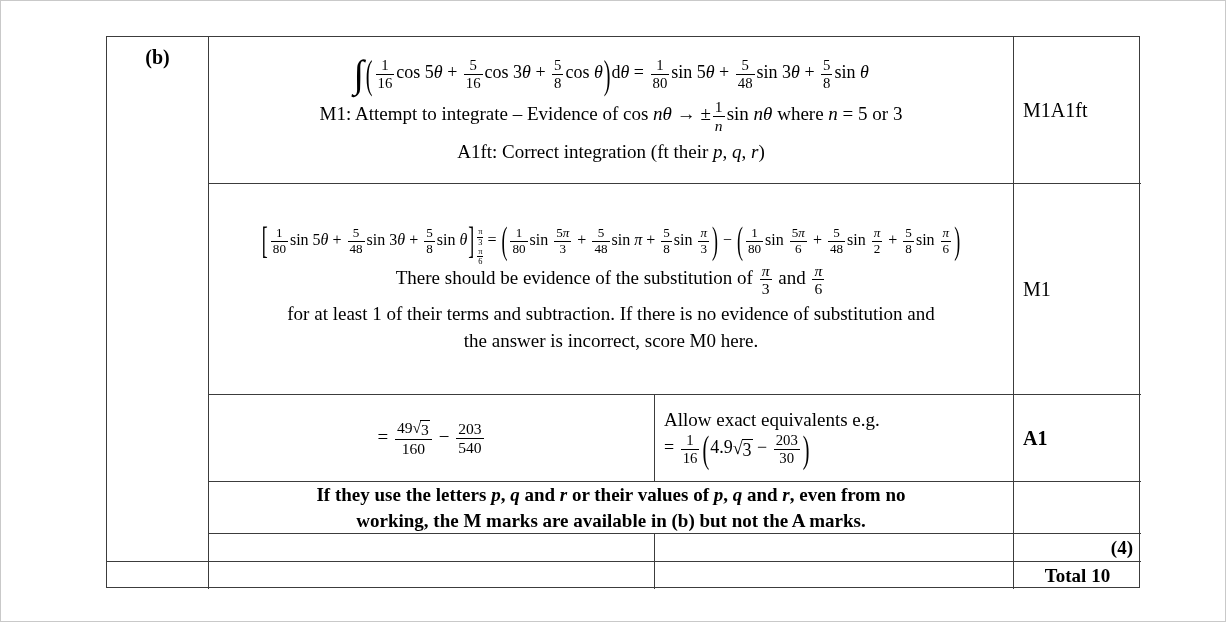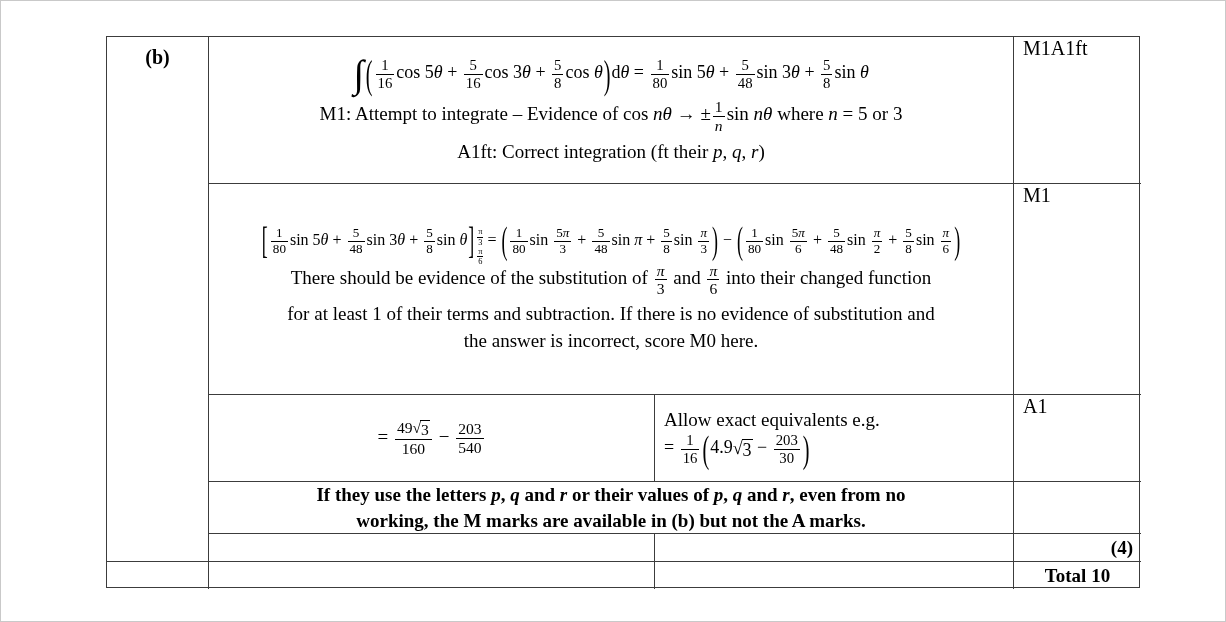--- a/index.html
+++ b/index.html
@@ -26,28 +26,28 @@
   .cell{border-color:var(--border);}
   .bR{border-right:1px solid var(--border);}
   .bB{border-bottom:1px solid var(--border);}
   .c-part{grid-column:1;grid-row:1/6;display:flex;justify-content:center;align-items:flex-start;padding-top:9px;font-weight:bold;font-size:20px;}
   .c-part2{grid-column:1;grid-row:6;}
   .r1main{grid-column:2;grid-row:1;display:flex;flex-direction:column;justify-content:center;align-items:center;gap:7px;padding:2px 0;}
   .r1mark{grid-column:3;grid-row:1;}
   .r2main{grid-column:2;grid-row:2;display:flex;flex-direction:column;justify-content:center;align-items:center;gap:5px;padding:2px 0;}
   .r2mark{grid-column:3;grid-row:2;}
   .r3main{grid-column:2;grid-row:3;display:flex;}
-  .r3mark{grid-column:3;grid-row:3;}
+  .r3mark{grid-column:3;grid-row:3;font-weight:bold;}
   .r4main{grid-column:2;grid-row:4;display:flex;flex-direction:column;justify-content:center;align-items:center;font-weight:bold;line-height:1.32;}
   .r4mark{grid-column:3;grid-row:4;}
   .r5main{grid-column:2;grid-row:5;display:flex;}
   .r5mark{grid-column:3;grid-row:5;display:flex;align-items:center;justify-content:flex-end;padding-right:8px;font-weight:bold;}
   .r6main{grid-column:2;grid-row:6;display:flex;}
   .r6mark{grid-column:3;grid-row:6;display:flex;align-items:center;justify-content:center;font-weight:bold;}
-  .mark{display:flex;padding-left:9px;font-size:20px;}
+  .mark{display:flex;align-items:center;padding-left:9px;font-size:20px;}
   .subL{width:446px;height:100%;border-right:1px solid var(--border);}
   .subR{flex:1;height:100%;}
   .r3l{width:446px;height:100%;border-right:1px solid var(--border);display:flex;align-items:center;justify-content:center;}
   .r3r{flex:1;height:100%;display:flex;flex-direction:column;justify-content:center;align-items:flex-start;padding-left:9px;gap:1px;}
 
   
   .mathline{white-space:nowrap;display:block;text-align:center;}
   .f18{font-size:18px;}
   .f16{font-size:16px;}
   .tline{text-align:center;white-space:nowrap;}
@@ -162,21 +162,21 @@
           </span><span class="mtxt">sin </span><span class="mfrac">
             <span class="mnum"><span class="mit">π</span></span>
             <span class="mden"><span class="mtxt">6</span></span>
           </span><span class="mbig" style="transform: scaleY(2.1);">)</span></div>
       <div class="tline"><span class="mtxt">There should be evidence of the substitution of </span><span class="mfrac">
             <span class="mnum"><span class="mit">π</span></span>
             <span class="mden"><span class="mtxt">3</span></span>
           </span><span class="mtxt"> and </span><span class="mfrac">
             <span class="mnum"><span class="mit">π</span></span>
             <span class="mden"><span class="mtxt">6</span></span>
-          </span><span class="mtxt"> into their changed function</span></div>
+          </span></div>
       <div class="tline"><span class="mtxt">for at least 1 of their terms and subtraction. If there is no evidence of substitution and</span></div>
       <div class="tline"><span class="mtxt">the answer is incorrect, score M0 here.</span></div>
     </div>
     <div class="cell r2mark mark bB">
       <span>M1</span>
     </div>
 
     <div class="cell r3main bR bB">
       <div class="r3l">
         <div class="mathline"><span class="mtxt">= </span><span class="mfrac">

